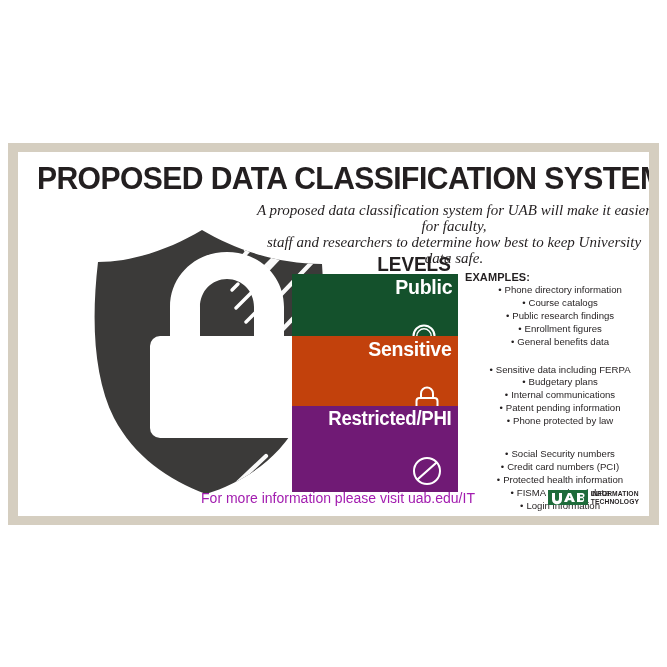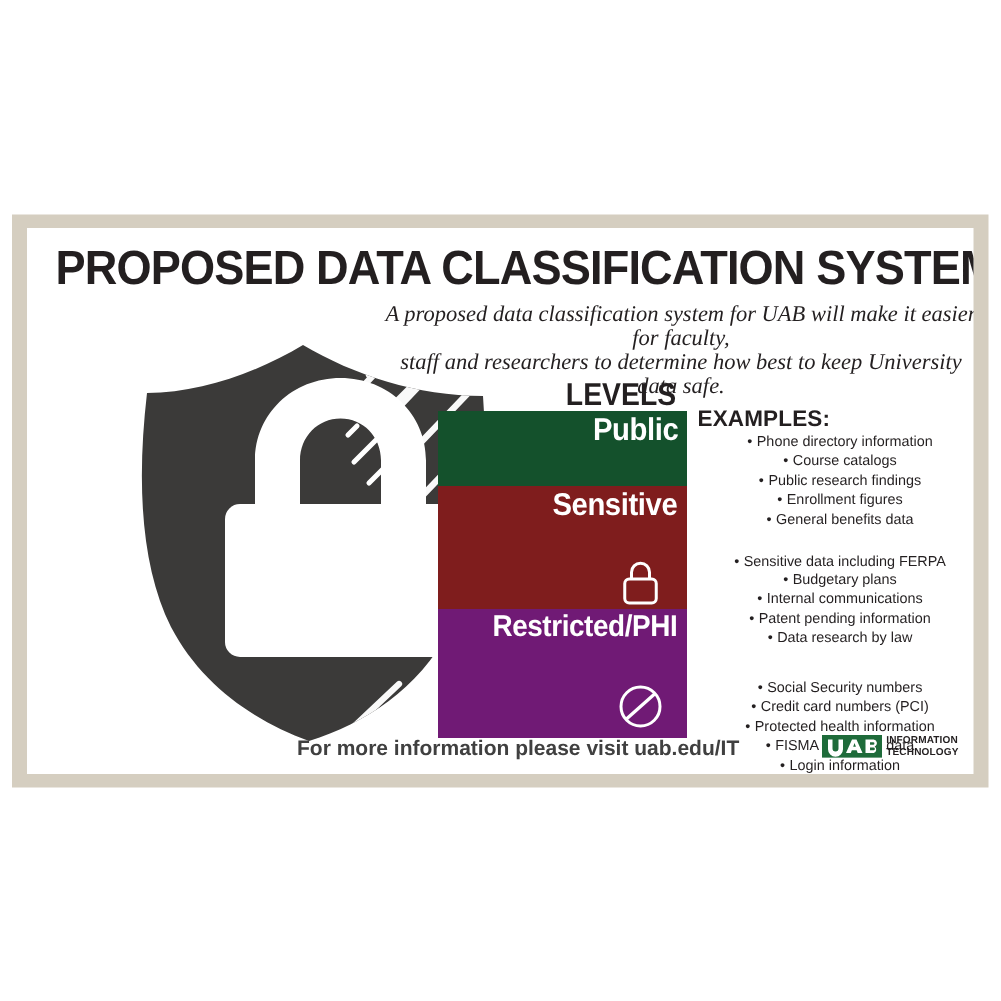--- a/index.html
+++ b/index.html
@@ -78,21 +78,21 @@
 
   
   .band{
     position:absolute;
     left:274px;
     width:166px;
     height:86px;
     box-sizing:border-box;
   }
   #band-public   { top:122px; background:#14512c; }
-  #band-sensitive{ top:172px; background:#7f1d1d; }
+  #band-sensitive{ top:184px; background:#c2410c; }
   #band-restricted{top:254px; background:#701a75; }
 
   .band-label{
     position:absolute;
     right:6px; top:1px;
     color:#ffffff;
     font-weight:bold;
     font-size:21px;
     letter-spacing:-0.3px;
     white-space:nowrap;
@@ -111,21 +111,21 @@
 
   
   #examples{
     position:absolute;
     left:447px; top:119px;
     width:190px;
     color:#231f20;
   }
   #examples-title{
     font-weight:bold;
-    font-size:15px;
+    font-size:11px;
     letter-spacing:0.1px;
     margin-bottom:1px;
   }
   .ex-group{ margin:0; padding:0; list-style:none;text-align:center; }
   #group-public{ margin-top:0px; }
   #group-sensitive{ margin-top:15px; }
   #group-restricted{ margin-top:20px; }
   .ex-group li{
     font-size:9.6px;
     line-height:12.9px;
@@ -136,23 +136,22 @@
     margin-right:3px;
   }
 
   
   #footer-text{
     position:absolute;
     left:180px; top:338px;
     width:280px;
     text-align:center;
     font-size:14px;
-    color:#404040;
-    white-space:nowrap;
-    font-weight:bold;
+    color:#a21caf;
+    white-space:nowrap;
   }
 
   #uab-logo{
     position:absolute;
     right:10px; top:338px;
     display:flex;
     align-items:center;
     gap:3px;
   }
   #uab-mark{
@@ -271,21 +270,21 @@
         <li>Course catalogs</li>
         <li>Public research findings</li>
         <li>Enrollment figures</li>
         <li>General benefits data</li>
       </ul>
       <ul class="ex-group" id="group-sensitive">
         <li>Sensitive data including FERPA</li>
         <li>Budgetary plans</li>
         <li>Internal communications</li>
         <li>Patent pending information</li>
-        <li>Data research by law</li>
+        <li>Phone protected by law</li>
       </ul>
       <ul class="ex-group" id="group-restricted">
         <li>Social Security numbers</li>
         <li>Credit card numbers (PCI)</li>
         <li>Protected health information</li>
         <li>FISMA regulated data</li>
         <li>Login information</li>
       </ul>
     </div>
 

